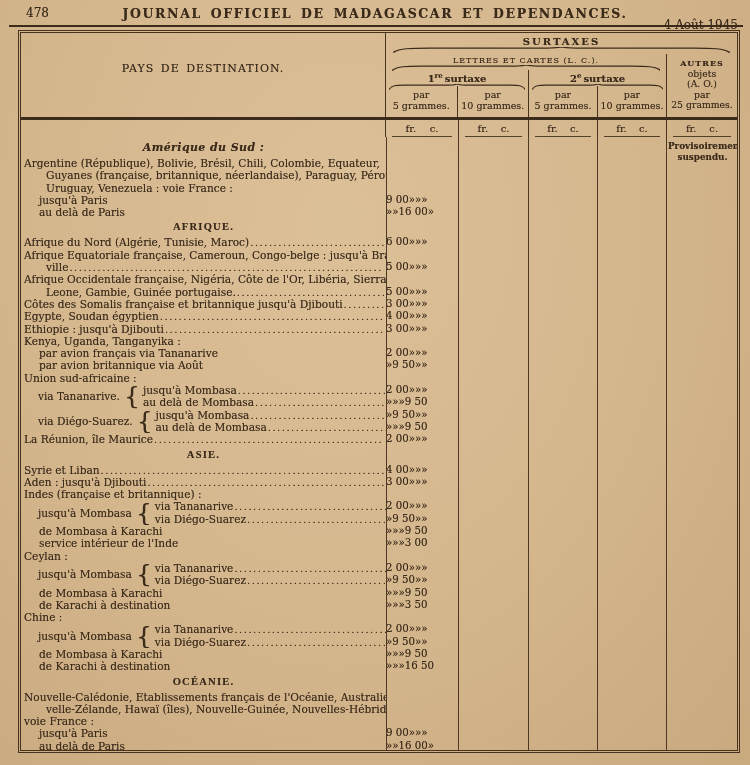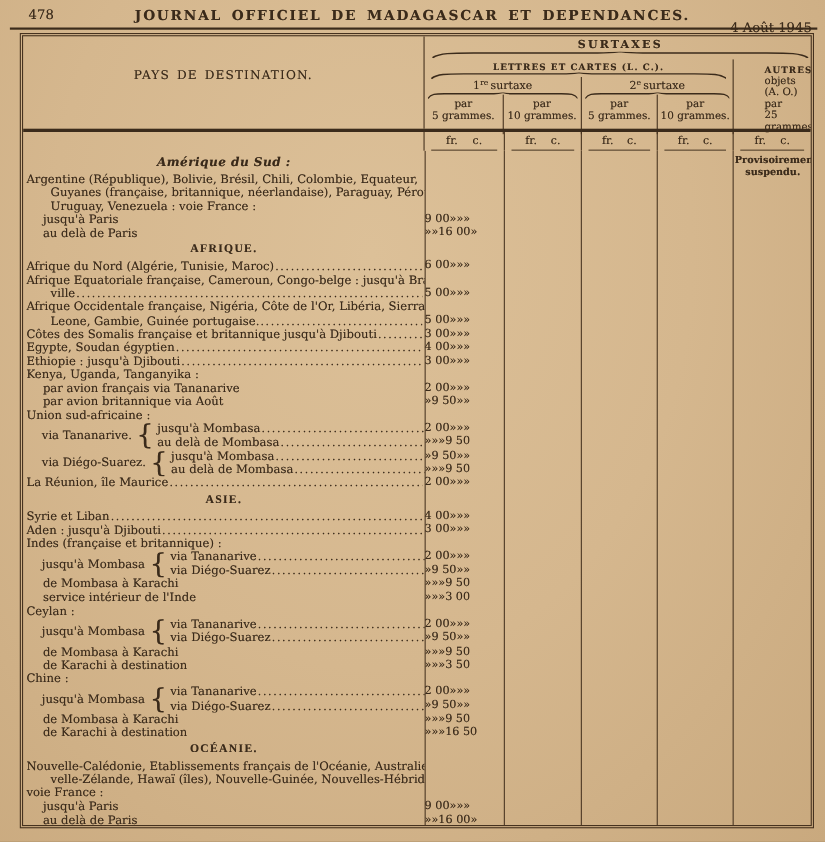--- a/index.html
+++ b/index.html
@@ -21,32 +21,32 @@
   .thead{display:flex;height:84px;flex:0 0 auto;}
   .dest-head{width:365px;flex:0 0 auto;border-right:1px solid #46321f;display:flex;align-items:center;justify-content:center;box-sizing:border-box;}
   .dest-head .t{font-size:11px;letter-spacing:1px;word-spacing:2px;margin-top:-14px;}
   .vals-head{flex:1;display:flex;flex-direction:column;}
   .surtaxes-row{height:21px;flex:0 0 auto;text-align:center;}
   .surtaxes-row .t{display:block;font-weight:bold;font-size:10px;letter-spacing:2px;padding-top:3px;}
   .hbrace{display:block;width:96%;height:6px;margin:0 auto;}
   .second{flex:1;display:flex;}
   .lettres{width:280px;flex:0 0 auto;display:flex;flex-direction:column;}
   .lettres-label{height:16px;flex:0 0 auto;text-align:center;}
-  .lettres-label .t{display:block;font-weight:bold;font-size:8px;letter-spacing:1px;padding-top:2px;}
+  .lettres-label .t{display:block;font-weight:normal;font-size:8px;letter-spacing:1px;padding-top:2px;}
   .groups{flex:1;display:flex;}
   .group{display:flex;flex-direction:column;box-sizing:border-box;}
   .g1{width:142px;}
   .g2{width:138px;border-left:1px solid #46321f;}
   .group-label{height:16px;flex:0 0 auto;text-align:center;}
-  .group-label .t{display:block;font-size:10px;padding-top:1px;}
+  .group-label .t{display:block;font-size:10px;padding-top:1px;font-weight:bold;}
   .group-label sup{font-size:7px;}
   .pars{flex:1;display:flex;}
   .par-cell{flex:1;text-align:center;font-size:9.5px;line-height:11px;padding-top:3px;box-sizing:border-box;}
   .par-cell.pb{border-left:1px solid #46321f;}
-  .autres{flex:1;border-left:1px solid #46321f;font-size:9.3px;line-height:10.6px;padding-top:4px;box-sizing:border-box;padding-left:28px;}
+  .autres{flex:1;border-left:1px solid #46321f;text-align:center;font-size:9.3px;line-height:10.6px;padding-top:4px;box-sizing:border-box;}
   .autres .a0{font-weight:bold;font-size:8px;letter-spacing:1px;}
   .heavy{height:3px;background:#3b2b1b;flex:0 0 auto;}
   .frc-row{display:flex;height:17px;flex:0 0 auto;font-size:10px;}
   .frc-spacer{width:365px;flex:0 0 auto;border-right:1px solid #46321f;box-sizing:border-box;}
   .frc-cell{box-sizing:border-box;display:flex;flex-direction:column;justify-content:center;}
   .frc-cell .in{display:flex;justify-content:space-evenly;border-bottom:1px solid #53402b;margin:0 6px;padding:2px 0 2px 0;}
   .frc-cell:nth-child(3),.frc-cell:nth-child(4),.frc-cell:nth-child(5),.frc-cell:nth-child(6){border-left:1px solid #46321f;}
   .w1{width:72px}.w2{width:70px}.w3{width:69px}.w4{width:69px}.w5{width:71px}
   
   .tbody{position:relative;flex:1;overflow:hidden;padding-top:2px;font-size:10.6px;}

